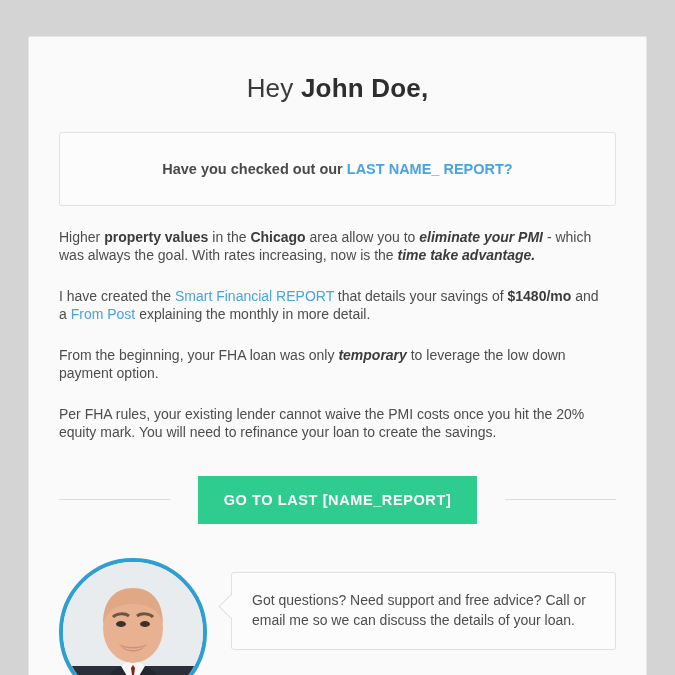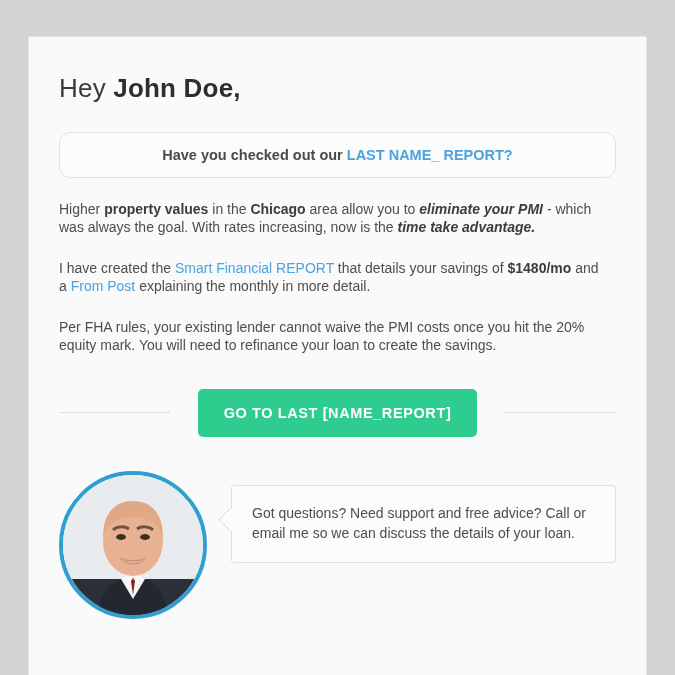--- a/index.html
+++ b/index.html
@@ -21,37 +21,38 @@
     height: 700px;
     background: #fafafa;
     border: 1px solid #e6e6e6;
     box-sizing: border-box;
     border-radius: 2px;
   }
   .inner {
     padding: 0 30px;
   }
   .greeting {
+    text-align: center;
     margin: 36px 0 0 0;
     font-size: 26px;
     color: #3a3a3a;
     font-weight: normal;
     letter-spacing: 0.2px;
   }
   .greeting b {
     font-weight: bold;
     color: #2e2e2e;
   }
   .cta-box {
     margin: 28px 0 0 0;
     border: 1px solid #e2e2e2;
     background: #fcfcfc;
-    border-radius: 11px;
+    border-radius: 3px;
     text-align: center;
-    padding: 14px 10px;
+    padding: 28px 10px;
     font-size: 14.5px;
     font-weight: bold;
     color: #4a4a4a;
   }
   .cta-box a {
     color: #4aa3df;
     text-decoration: none;
     font-weight: bold;
   }
   p.body-text {
@@ -80,21 +81,21 @@
     flex: 1 1 auto;
   }
   .green-button {
     background: #2ecc8f;
     color: #ffffff;
     font-size: 14.5px;
     font-weight: bold;
     letter-spacing: 0.6px;
     padding: 16px 26px;
     border: none;
-    border-radius: 5px;
+    border-radius: 0;
     margin: 0 28px;
     cursor: pointer;
     font-family: "Liberation Sans", sans-serif;
     white-space: nowrap;
   }
   .agent-row {
     margin: 34px 0 0 0;
     display: flex;
     align-items: flex-start;
   }
@@ -156,20 +157,23 @@
     </div>
 
     <p class="body-text">
       <span>Higher </span><b>property values</b><span> in the </span><b>Chicago</b><span> area allow you to </span><b><i>eliminate your PMI</i></b><span> - which was always the goal. With rates increasing, now is the </span><b><i>time take advantage.</i></b>
     </p>
 
     <p class="body-text">
       <span>I have created the </span><a href="#" class="link">Smart Financial REPORT</a><span> that details your savings of </span><b>$1480/mo</b><span> and a </span><a href="#" class="link">From Post</a><span> explaining the monthly in more detail.</span>
     </p>
 
+    <p class="body-text">
+      <span>From the beginning, your FHA loan was only </span><b><i>temporary</i></b><span> to leverage the low down payment option.</span>
+    </p>
 
 
     <p class="body-text">Per FHA rules, your existing lender cannot waive the PMI costs once you hit the 20% equity mark. You will need to refinance your loan to create the savings.</p>
 
     <div class="button-row">
       <div class="rule"></div>
       <button class="green-button">GO TO LAST [NAME_REPORT]</button>
       <div class="rule"></div>
     </div>
 

